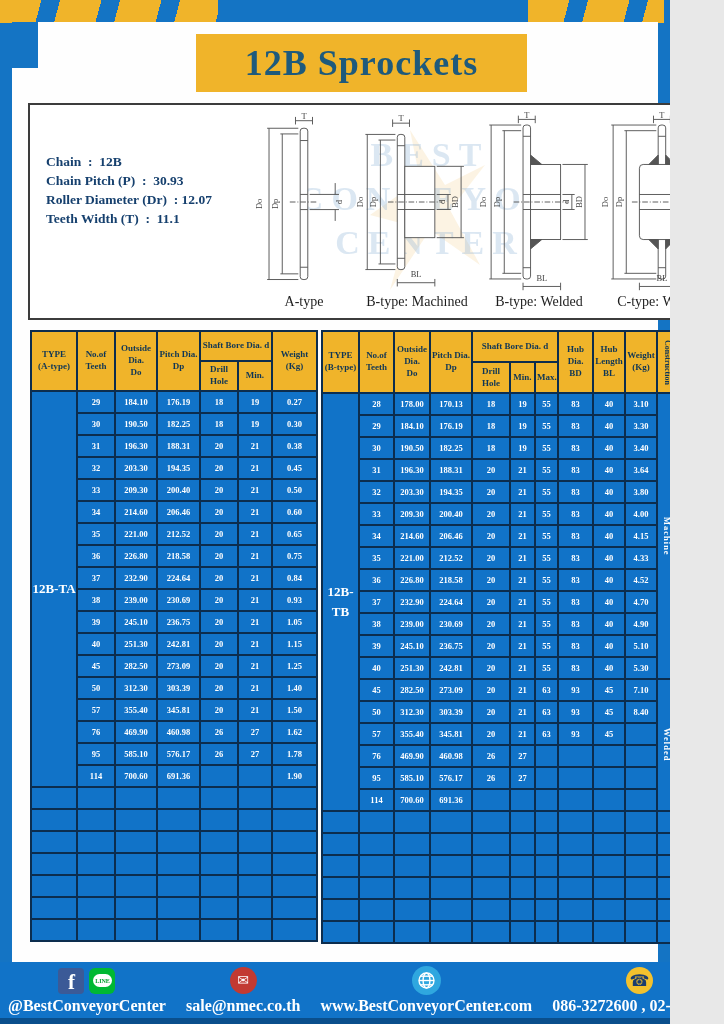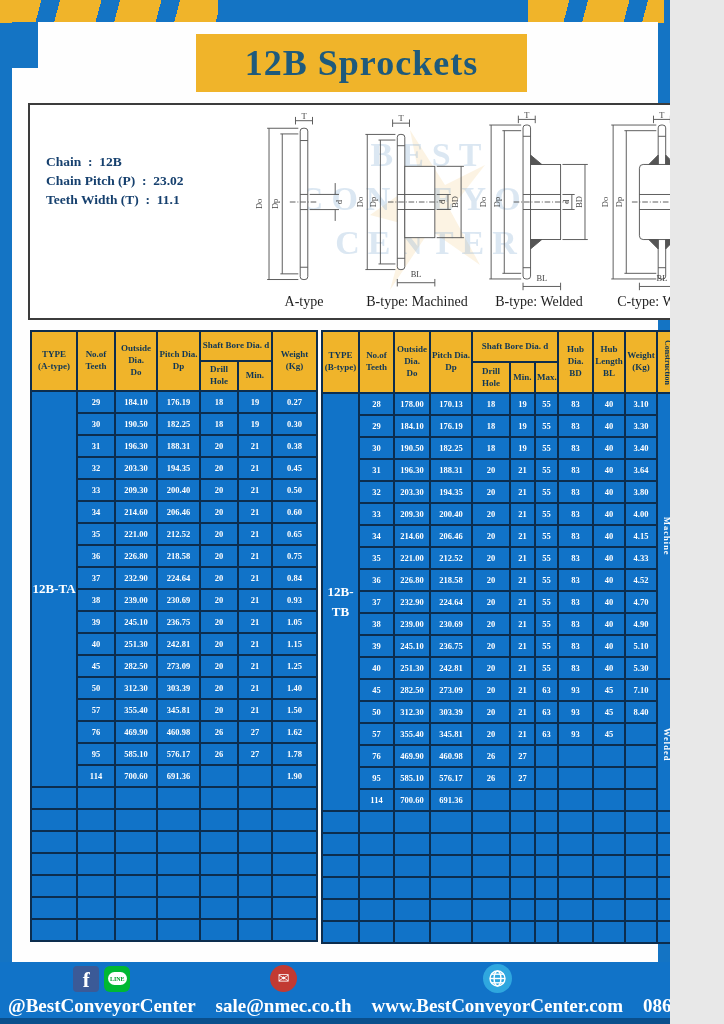--- a/index.html
+++ b/index.html
@@ -40,21 +40,21 @@
   td.type-cell{font-size:13px;}
   th.vert, td.vert-cell{writing-mode:vertical-rl;text-align:center;padding:2px 0;line-height:1;}
   th.vert{font-size:8px;height:56px;}
   td.vert-cell{font-size:8.5px;letter-spacing:1px;}
   
   .footer{position:absolute;left:0;right:0;top:962px;height:62px;background:#1173c8;
           border-bottom:6px solid #0a4f8c;display:flex;align-items:center;box-sizing:border-box;
           padding:0 8px;z-index:3;}
   .f-group{display:flex;flex-direction:column;align-items:center;justify-content:center;gap:1px;}
   .f-icons{display:flex;gap:5px;align-items:center;height:30px;}
-  .f-label{color:#fff;font-size:19px;font-weight:bold;white-space:nowrap;}
+  .f-label{color:#fff;font-size:16px;font-weight:bold;white-space:nowrap;}
   .f-div{width:5px;height:44px;background:#f0c02f;margin:0 10px;}
   .g1{flex:1.15;} .g2{flex:0.95;} .g3{flex:1.55;} .g4{flex:1.35;}
   .icon-fb{width:26px;height:26px;background:#3b5a97;border-radius:4px;color:#fff;font-size:21px;
            font-weight:bold;display:flex;align-items:flex-end;justify-content:center;line-height:24px;}
   .icon-line{width:26px;height:26px;background:#00b833;border-radius:6px;display:flex;align-items:center;justify-content:center;}
   .icon-line-bubble{width:19px;height:13px;background:#fff;border-radius:7px;color:#00a02c;font-size:6px;
                     font-weight:bold;display:flex;align-items:center;justify-content:center;}
   .icon-mail{width:27px;height:27px;background:#c23a32;border-radius:50%;color:#fff;font-size:14px;
              display:flex;align-items:center;justify-content:center;}
   .icon-globe{width:29px;height:29px;background:#2fa7df;border-radius:50%;display:flex;align-items:center;justify-content:center;}
@@ -80,21 +80,22 @@
         <path d="M10,90 L60,55 L50,5 L85,60 L125,40 L90,85 L120,140 L70,105 L30,165 L48,100 Z" fill="#f3cf8e" opacity="0.55"></path>
       </svg>
       <div class="watermark">
         <div>BEST</div>
         <div>CONVEYOR</div>
         <div>CENTER</div>
       </div>
 
       <div class="specs">
         <span class="spec-line">Chain  :  12B</span>
-        <span class="spec-line">Chain Pitch (P)  :  23.02</span>
+        <span class="spec-line">Chain Pitch (P)  :  30.93</span>
+        <span class="spec-line">Roller Diameter (Dr)  : 12.07</span>
         <span class="spec-line">Teeth Width (T)  :  11.1</span>
       </div>
 
       <div class="drawings">
 
         <div class="drawing">
           <svg class="dwg-svg" width="104" height="182" viewBox="0 0 110 192">
             <g stroke="#555" stroke-width="1" fill="none">
               <line x1="46" y1="10" x2="64" y2="10"></line>
                 <line x1="46" y1="6" x2="46" y2="14"></line>

